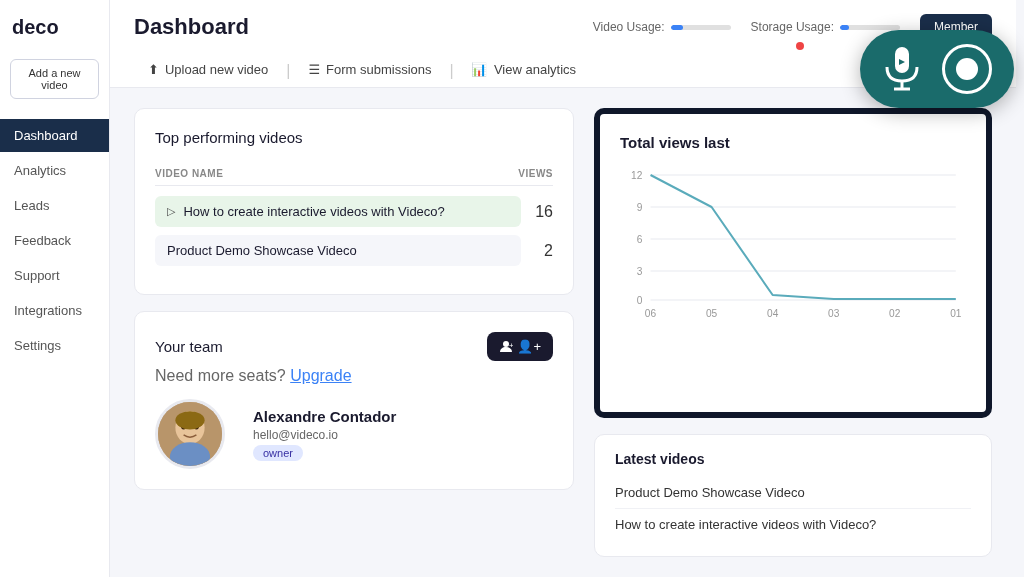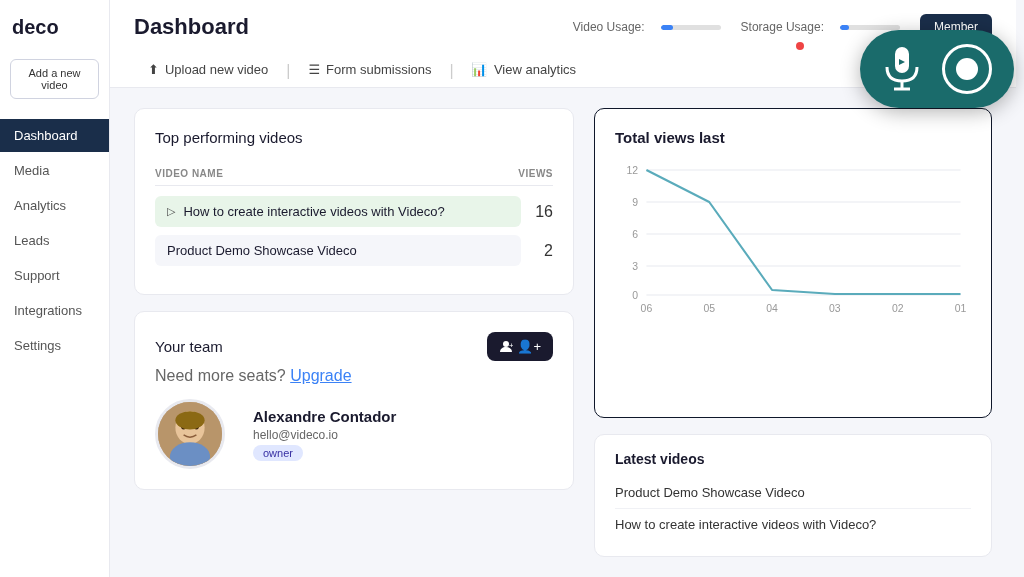--- a/index.html
+++ b/index.html
@@ -74,21 +74,21 @@
       font-weight: 700;
       color: #1a1a2e;
     }
     .header-right {
       display: flex;
       align-items: center;
       gap: 20px;
       font-size: 12px;
       color: #666;
     }
-    .usage-item { display: flex; align-items: center; gap: 16px; }
+    .usage-item { display: flex; align-items: center; gap: 6px; }
     .usage-bar-bg {
       width: 60px; height: 5px;
       background: #e0e0e0;
       border-radius: 3px;
       overflow: hidden;
     }
     .usage-bar-fill { height: 100%; border-radius: 3px; }
 
     .upgrade-btn {
       background: #1a2e4a;
@@ -272,21 +272,21 @@
       flex: 1;
       display: flex;
       flex-direction: column;
       gap: 16px;
     }
 
     
     .chart-card {
       background: #fff;
       border-radius: 10px;
-      border: 1px solid #0f172a;
+      border: 6px solid #0f172a;
       padding: 20px;
       flex: 1;
     }
     .chart-title {
       font-size: 15px;
       font-weight: 700;
       color: #1a1a2e;
       margin-bottom: 14px;
     }
     .chart-area {
@@ -369,23 +369,23 @@
 </head>
 <body>
 
 <div class="app-container">
 
   <aside class="sidebar">
     <div class="sidebar-logo">deco</div>
     <button class="sidebar-add-btn">Add a new video</button>
     <nav class="sidebar-nav">
       <div class="sidebar-item active">Dashboard</div>
-      <div class="sidebar-item">Me<span>dia</span></div>
       <div class="sidebar-item">An<span>alytics</span></div>
       <div class="sidebar-item">Lea<span>ds</span></div>
+      <div class="sidebar-item">Fee<span>dback</span></div>
       <div class="sidebar-item">Su<span>pport</span></div>
       <div class="sidebar-item">Inte<span>grations</span></div>
       <div class="sidebar-item">Set<span>tings</span></div>
     </nav>
   </aside>
 
   <div class="main-content">
 
     <header class="header">
       <div class="header-top">

